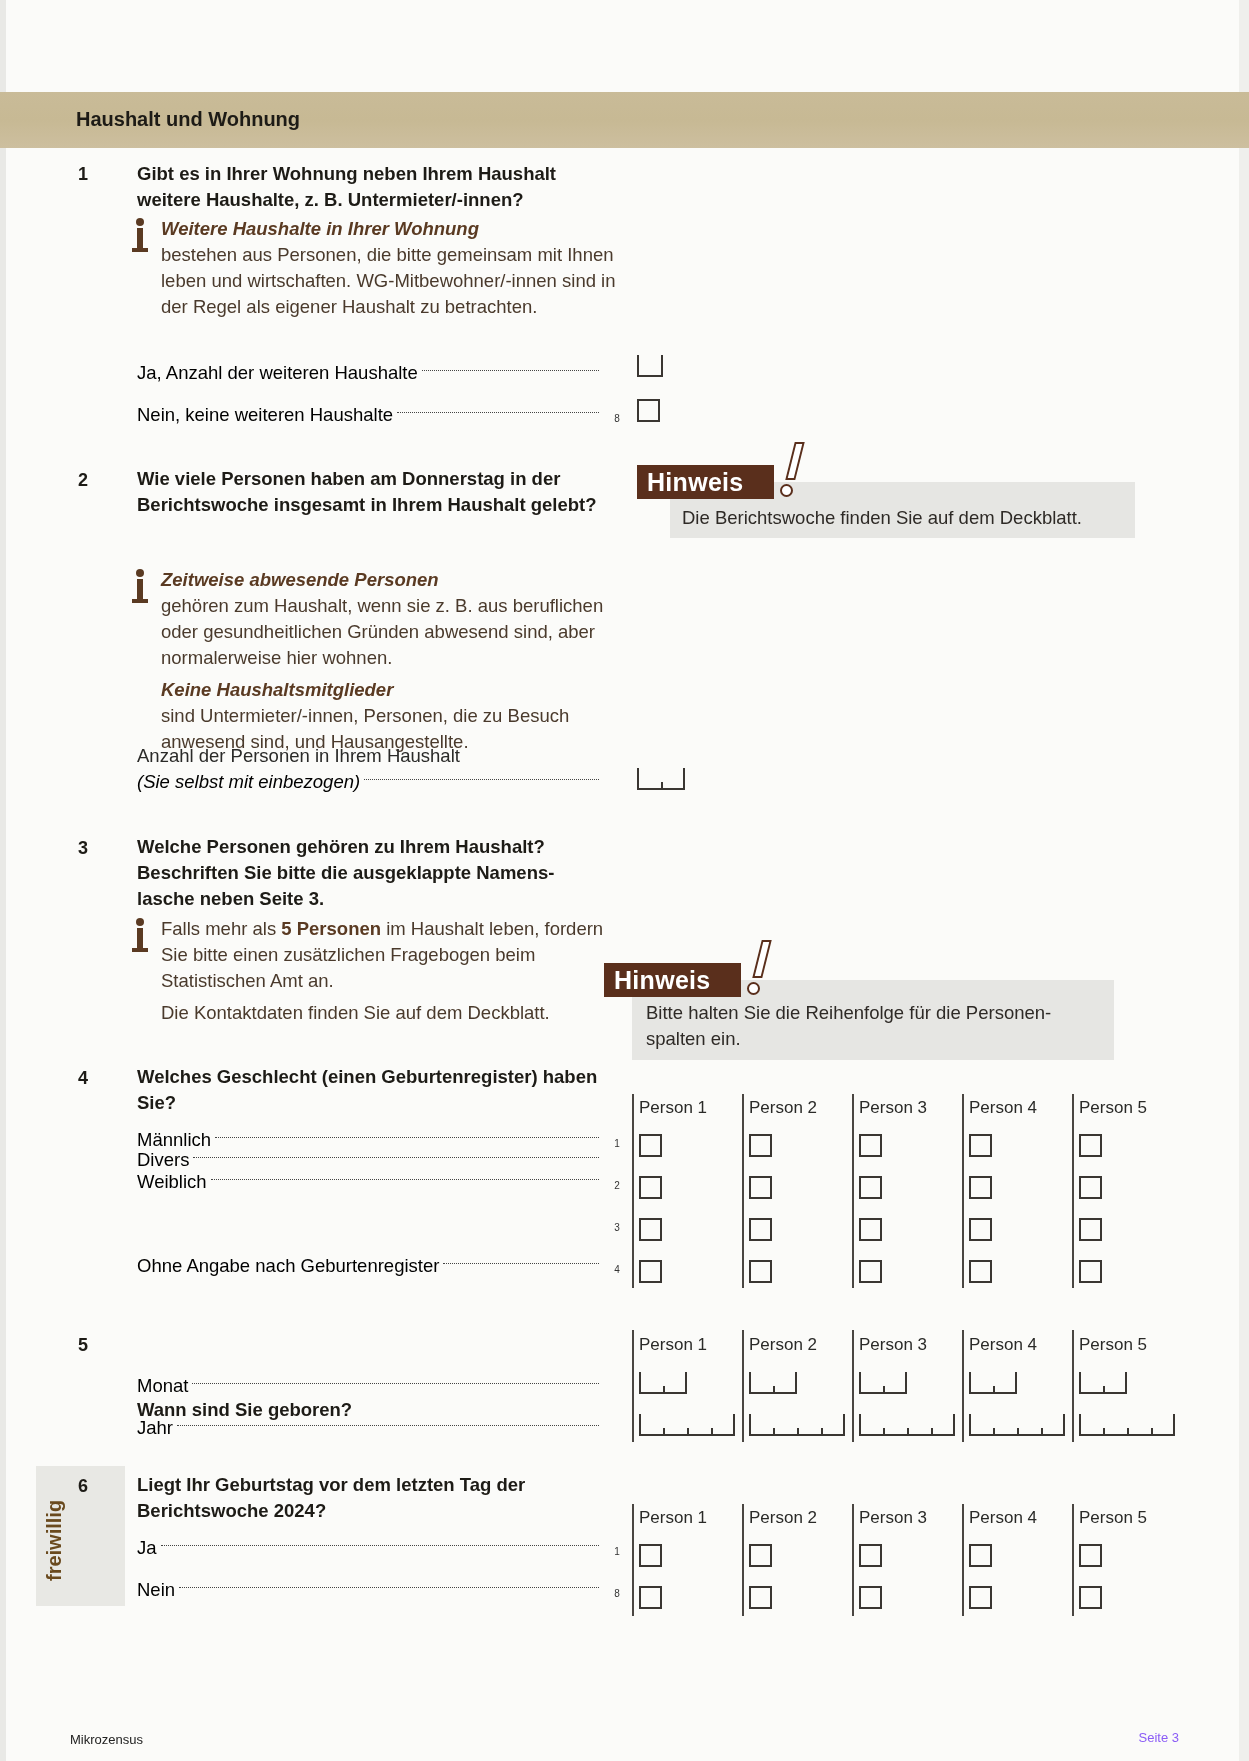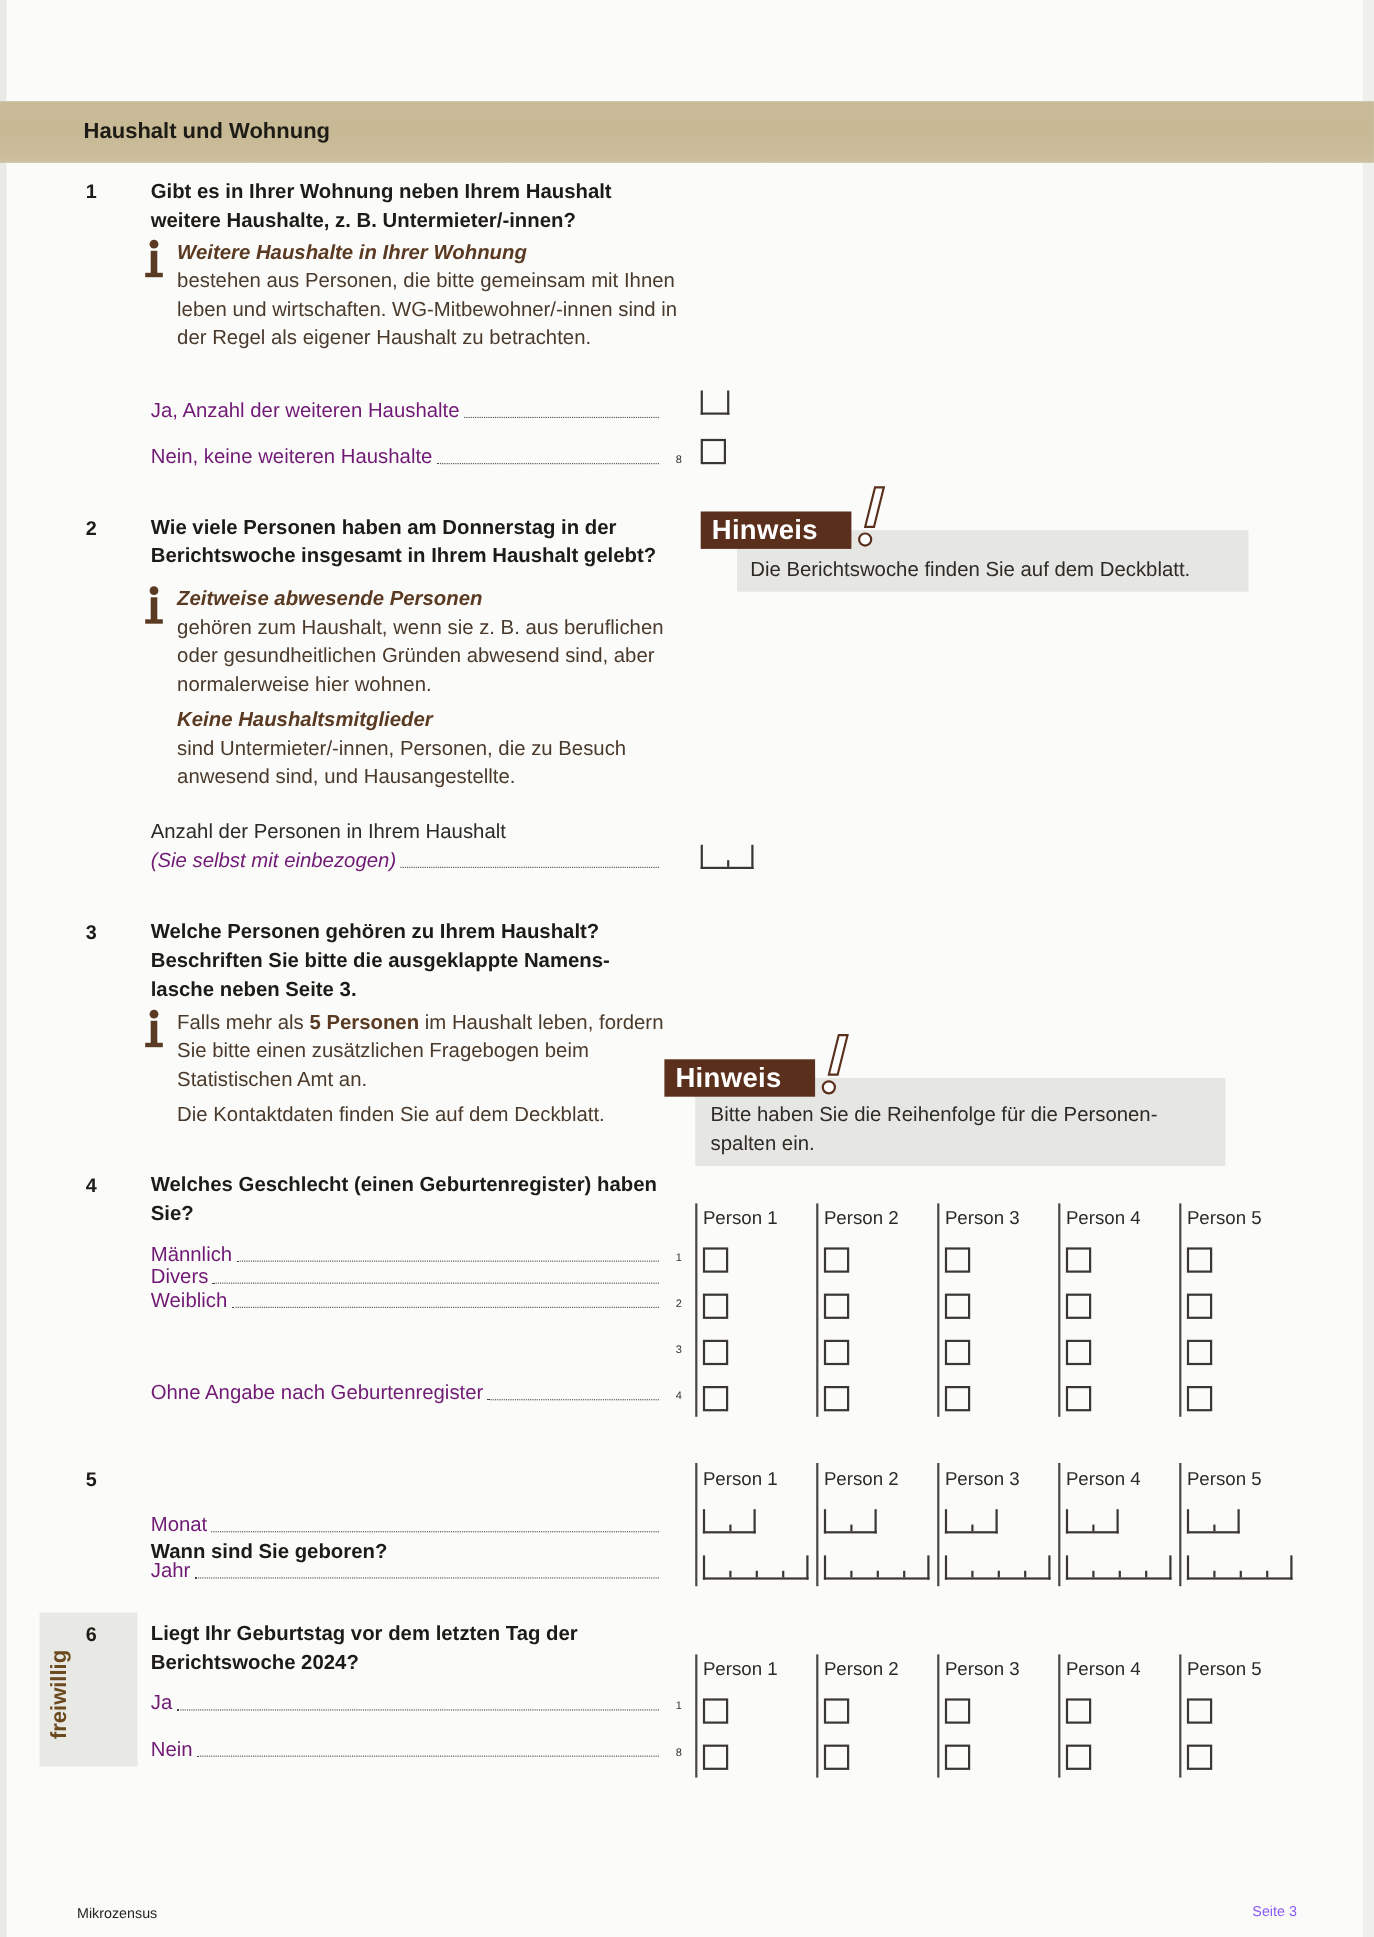--- a/index.html
+++ b/index.html
@@ -30,21 +30,21 @@
     position: absolute; left: 0; top: 2px; width: 16px; height: 40px;
   }
   .info .i-icon .dot { position:absolute; left:4px; top:0; width:8px; height:8px; border-radius:50%; background:#5a3a22; }
   .info .i-icon .stem { position:absolute; left:5px; top:10px; width:6px; height:22px; background:#5a3a22; }
   .info .i-icon .foot { position:absolute; left:0; top:30px; width:16px; height:4px; background:#5a3a22; }
   .info .body { padding-left: 29px; }
   .info .hl { font-weight: bold; color: #5a3a22; display:block;font-style:italic; }
   .info b.inline { font-weight: bold; color:#5a3a22; }
   .opt {
     position: absolute; left: 137px; width: 462px; font-size: 18.5px; line-height: 24px;
-    display: flex; align-items: flex-end; color:#701a75;
+    display: flex; align-items: center; color:#000000;
   }
   .opt .label { white-space: nowrap; padding-right: 4px; }
   .opt .dots { flex: 1; border-bottom: 1.5px dotted #444; height: 1px; margin-bottom: 5px; }
   .code { position: absolute; font-size: 10px; color:#333; width: 10px; text-align:center; }
   .cb {
     position: absolute; width: 23px; height: 23px; border: 2px solid #3a3632; background: transparent;
   }
   .bracket {
     position: absolute; border: 2px solid #3a3632; border-top: none; height: 22px;
   }
@@ -97,21 +97,21 @@
 <div class="bracket" style="left:637px; top:355px; width:26px;"></div>
 <div class="opt" style="top:403px">
   <span class="label">Nein, keine weiteren Haushalte</span>
   <span class="dots"></span>
 </div>
 <div class="code" style="left:612px; top:413px">8</div>
 <div class="cb" style="left:637px; top:399px"></div>
 
 <div class="qnum" style="top:470px">2</div>
 <div class="qtext" style="top:466px">Wie viele Personen haben am Donnerstag in der Berichtswoche insgesamt in Ihrem Haushalt gelebt?</div>
-<div class="info" style="top:531px">
+<div class="info" style="top:567px">
   <span class="i-icon">
       <span class="dot"></span>
       <span class="stem"></span>
       <span class="foot"></span>
     </span>
   <div class="body">
     <span class="hl">Zeitweise abwesende Personen</span>
     <span>gehören zum Haushalt, wenn sie z. B. aus beruflichen oder gesundheitlichen Gründen abwesend sind, aber normalerweise hier wohnen.</span>
     <span class="hl" style="margin-top:6px">Keine Haushaltsmitglieder</span>
     <span>sind Untermieter/-innen, Personen, die zu Besuch anwesend sind, und Hausangestellte.</span>
@@ -143,21 +143,21 @@
       <span class="stem"></span>
       <span class="foot"></span>
     </span>
   <div class="body">
     <span>Falls mehr als </span><b class="inline">5 Personen</b><span> im Haushalt leben, fordern Sie bitte einen zusätzlichen Fragebogen beim Statistischen Amt an.</span>
     <span style="display:block; margin-top:6px">Die Kontaktdaten finden Sie auf dem Deckblatt.</span>
   </div>
 </div>
 
 <div class="hinweis-box" style="left:632px; top:980px; width:482px; height:80px; padding-left:14px; padding-top:20px;">
-  <span>Bitte haben Sie die Reihenfolge für die Personen-spalten ein.</span>
+  <span>Bitte halten Sie die Reihenfolge für die Personen-spalten ein.</span>
 </div>
 <div class="hinweis-label" style="left:604px; top:963px;"><span>Hinweis</span><span style="display:inline-block;width:20px"></span></div>
 <div style="position:absolute; left:743px; top:940px; width:30px; height:60px;">
   <div style="position:absolute; left:14px; top:0; width:10px; height:38px; background:#fff; border:2px solid #5a2f1c; transform:skewX(-14deg);"></div>
   <div style="position:absolute; left:4px; top:42px; width:13px; height:13px; border-radius:50%; background:#fff; border:2px solid #5a2f1c;"></div>
 </div>
 
 <div class="qnum" style="top:1068px">4</div>
 <div class="qtext" style="top:1064px">Welches Geschlecht (einen Geburtenregister) haben Sie?</div>
 <div class="opt" style="top:1128px">

